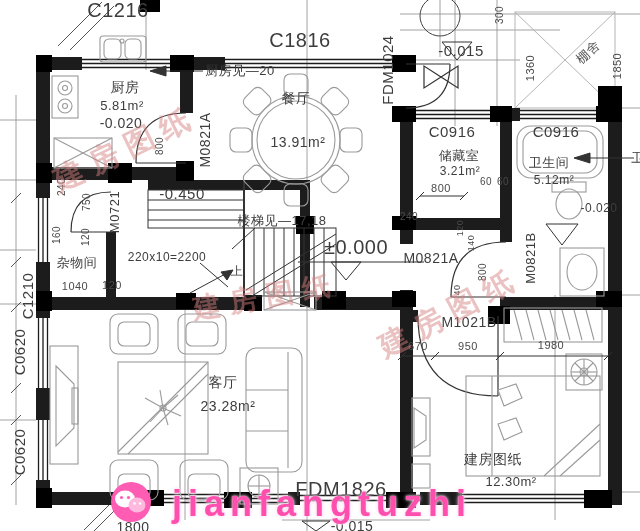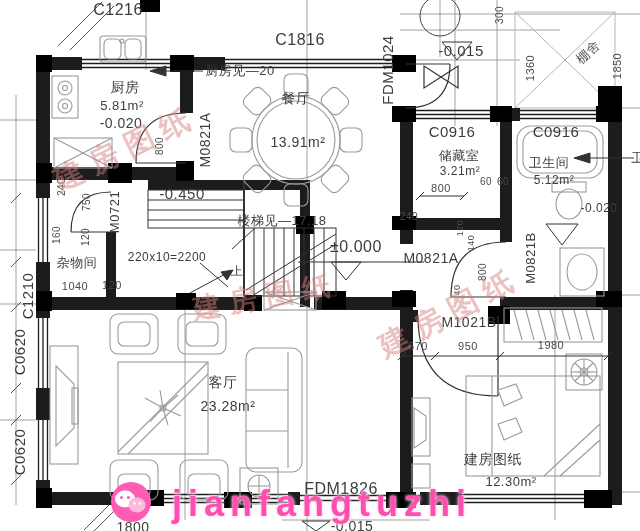--- a/index.html
+++ b/index.html
@@ -2,21 +2,21 @@
 <html><head>
 <meta charset="utf-8">
 <style>
   html,body{margin:0;padding:0;background:#fff;}
   .stage{position:relative;width:640px;height:531px;background:#ffffff;overflow:hidden;
          font-family:"Liberation Sans",sans-serif;}
   .stage svg{position:absolute;left:0;top:0;}
   .lbl{position:absolute;transform:translate(-50%,-50%);color:#3d3d3d;white-space:nowrap;
        line-height:1;letter-spacing:.5px;}
   .v{transform:translate(-50%,-50%) rotate(-90deg);}
-  .f16{font-size:16px;} .f15{font-size:15px;} .f14{font-size:14px;} .f13{font-size:13px;}
+  .f16{font-size:20px;} .f15{font-size:15px;} .f14{font-size:14px;} .f13{font-size:13px;}
   .f12{font-size:12px;} .f11{font-size:11px;} .f10{font-size:10px;} .f9{font-size:9px;}
   .dim{color:#4a4a4a;}
   .shed{transform:translate(-50%,-50%) rotate(-42deg);color:#555;}
   .seal{position:absolute;font-family:"DejaVu Serif",serif;font-weight:700;
         color:rgba(214,128,128,.48);letter-spacing:9px;white-space:nowrap;}
   .brand{position:absolute;left:172px;top:483px;font-size:36px;font-weight:700;
          color:#ff4fae;letter-spacing:6px;
          text-shadow:0 0 2px #ffe3f3,0 0 4px #ffd2ec;}
 </style>
 </head>

